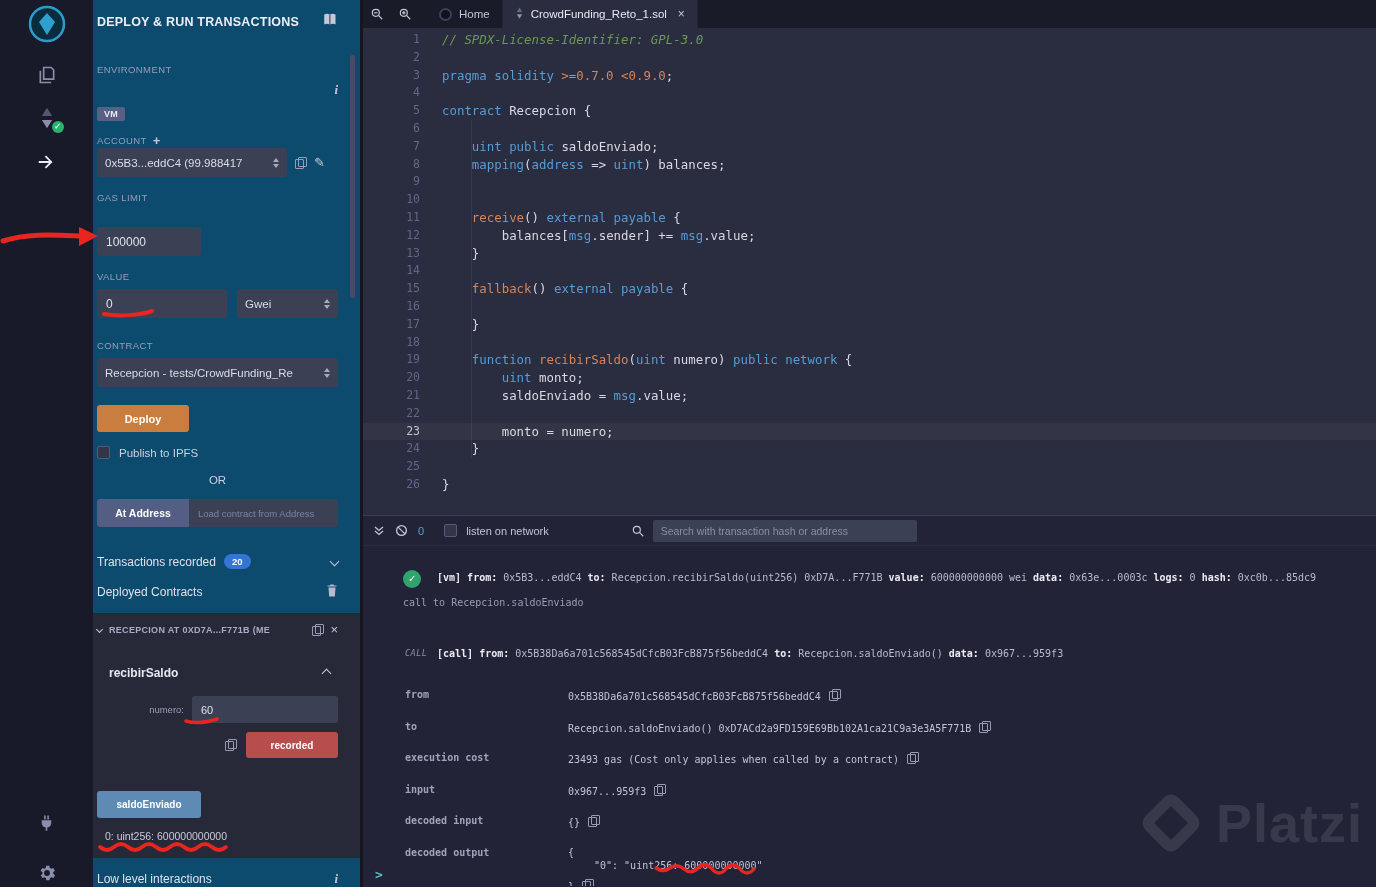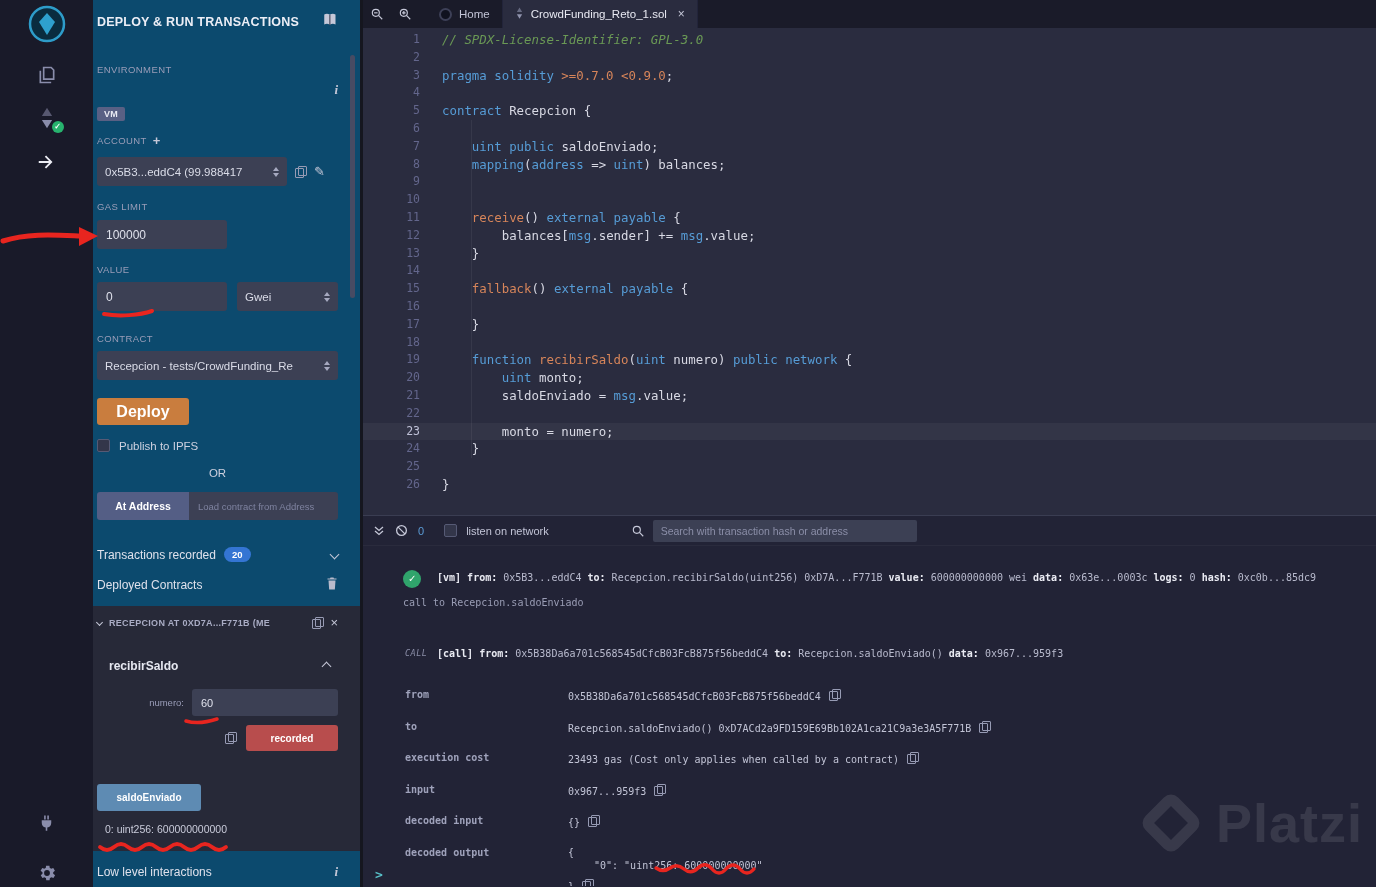--- a/index.html
+++ b/index.html
@@ -25,31 +25,31 @@
 .sel-arrows{display:flex;flex-direction:column;gap:2px;margin-left:6px;flex:none}
 .sel-arrows i{width:0;height:0;border-left:3.5px solid transparent;border-right:3.5px solid transparent;display:block}
 .sel-arrows .u{border-bottom:4px solid #a6a9c0}
 .sel-arrows .d{border-top:4px solid #a6a9c0}
 .env-row{display:flex;align-items:center;margin-top:7px}
 .env-row .select{flex:0 0 214px;margin-top:0}
 .info-i{margin-left:auto;font-family:"Liberation Serif",serif;font-style:italic;font-weight:bold;color:#c6c8d8;font-size:13px;cursor:pointer}
 .vm-badge{margin-top:9px;display:inline-block;width:fit-content;background:#596084;color:#e8e9f2;font-size:9px;font-weight:bold;padding:2px 7px;border-radius:2px;letter-spacing:.3px}
 .sb-label-row{margin-top:14px;display:flex;align-items:center;gap:6px}
 .plus{color:#c6c8d8;font-size:13px;font-weight:bold;line-height:10px;cursor:pointer}
-.acct-row{display:flex;align-items:center;margin-top:11px;gap:8px}
+.acct-row{display:flex;align-items:center;margin-top:2px;gap:8px}
 .acct-row .select{flex:0 0 190px;margin-top:0}
 .pencil{color:#c6c8d8;font-size:13px;cursor:pointer}
 .inp{height:29px;background:#3c4054;border:none;border-radius:3px;color:#dfe1ec;font-size:12px;padding:0 9px;font-family:"Liberation Sans",sans-serif;outline:none}
-.inp.gas{margin-top:8px;width:130px;display:block}
+.inp.gas{margin-top:24px;width:104px;display:block}
 .val-row{display:flex;margin-top:7px;gap:10px;align-items:center}
 .inp.val{width:130px}
 .select.gwei{flex:1;margin-top:0}
 .select.wide{width:100%}
 .btn{border:none;border-radius:3px;color:#fff;cursor:pointer;font-family:"Liberation Sans",sans-serif}
-.btn.deploy{margin-top:18px;width:92px;height:27px;background:#c97d3e;font-size:16px;font-weight:bold;display:block}
+.btn.deploy{margin-top:18px;width:92px;height:27px;background:#c97d3e;font-size:11px;font-weight:bold;display:block}
 .ipfs-row{margin-top:14px;display:flex;align-items:center;gap:9px}
 .checkbox{width:13px;height:13px;background:#33364a;border:1px solid #565a75;border-radius:2px;display:inline-block;cursor:pointer;flex:none}
 .ipfs-label{font-size:11.5px;color:#cdd0df}
 .or{margin-top:15px;text-align:center;font-size:11.5px;color:#cdd0df;width:100%}
 .addr-row{margin-top:13px;display:flex}
 .btn.ataddr{width:92px;height:28px;background:#545e85;font-size:10.5px;font-weight:bold;border-radius:3px 0 0 3px;flex:none}
 .inp.addr{flex:1;height:28px;border-radius:0 3px 3px 0;font-size:9.5px;min-width:0}
 .inp.addr::placeholder{color:#7f83a0}
 .txrec-row{margin-top:27px;display:flex;align-items:center;gap:8px}
 .sb-text{font-size:12px;color:#dfe1ec}

